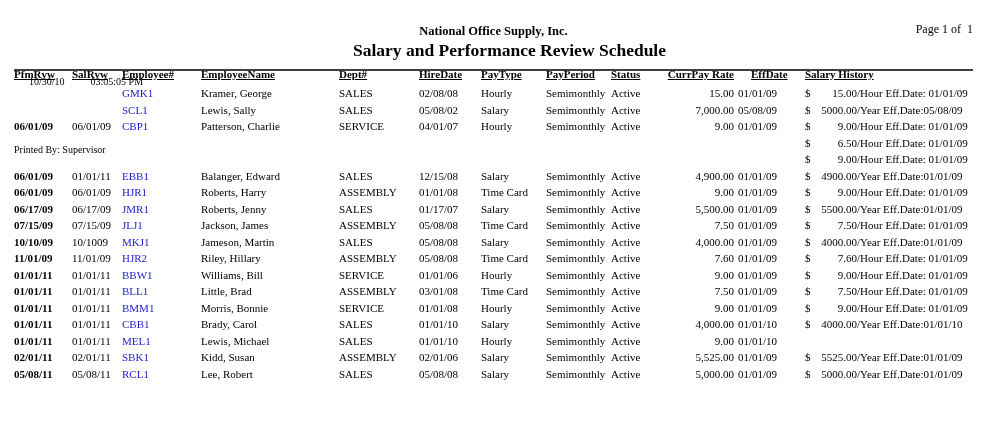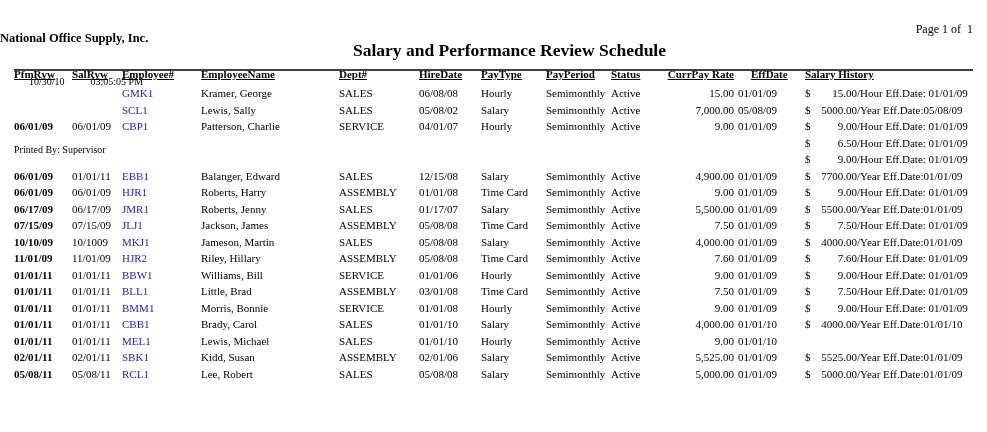--- a/index.html
+++ b/index.html
@@ -4,21 +4,21 @@
 <style>
   html,body{margin:0;padding:0;background:#fff;}
   .report-page{
     position:relative;width:987px;height:432px;background:#ffffff;
     font-family:"Liberation Serif","DejaVu Serif",serif;
     font-size:11px;color:#000;overflow:hidden;
   }
   
   .meta-left{position:absolute;left:14px;top:22px;font-size:10px;line-height:17px;white-space:pre;}
   .meta-left .t{margin-left:26px;}
-  .company{position:absolute;left:0;top:31px;width:100%;font-weight:bold;font-size:12.5px;}
+  .company{position:absolute;left:0;top:24px;width:100%;text-align:center;font-weight:bold;font-size:12.5px;}
   .report-title{position:absolute;left:16px;top:40px;width:100%;text-align:center;font-weight:bold;font-size:17.5px;}
   .page-label{position:absolute;right:14px;top:22px;font-size:12px;white-space:pre;}
   .header-rule{position:absolute;left:14px;top:69px;width:959px;border-top:2px solid #3f3f3f;}
   
   .report-table{position:absolute;left:14px;top:66px;width:959px;}
   .trow{display:flex;align-items:flex-start;line-height:16.5px;}
   .trow.head{font-weight:bold;margin-bottom:2px;line-height:17px;}
   .trow.head .hlabel{text-decoration:underline;}
   .trow.head .c-eff{padding-left:14px;}
   .cell{flex:none;white-space:pre;overflow:visible;box-sizing:border-box;}
@@ -73,21 +73,21 @@
         <div class="cell c-rate"><span class="hlabel">CurrPay Rate</span></div>
         <div class="cell c-eff"><span class="hlabel">EffDate</span></div>
         <div class="cell c-hist"><span class="hlabel">Salary History</span></div>
       </div>
       <div class="trow">
         <div class="cell c-pfm"></div>
         <div class="cell c-sal"></div>
         <div class="cell c-emp emp-link" style="color: rgb(34, 34, 204);">GMK1</div>
         <div class="cell c-name">Kramer, George</div>
         <div class="cell c-dept">SALES</div>
-        <div class="cell c-hire">06/08/08</div>
+        <div class="cell c-hire">02/08/08</div>
         <div class="cell c-ptype">Hourly</div>
         <div class="cell c-pperiod">Semimonthly</div>
         <div class="cell c-status">Active</div>
         <div class="cell c-rate">15.00</div>
         <div class="cell c-eff">01/01/09</div>
         <div class="cell c-hist"><div class="hist-line"><span class="h-cur">$</span><span class="h-amt">15.00</span><span class="h-rest">/Hour Eff.Date: 01/01/09</span></div></div>
       </div>
       <div class="trow">
         <div class="cell c-pfm"></div>
         <div class="cell c-sal"></div>
@@ -121,21 +121,21 @@
         <div class="cell c-sal">01/01/11</div>
         <div class="cell c-emp emp-link" style="color: rgb(34, 34, 204);">EBB1</div>
         <div class="cell c-name">Balanger, Edward</div>
         <div class="cell c-dept">SALES</div>
         <div class="cell c-hire">12/15/08</div>
         <div class="cell c-ptype">Salary</div>
         <div class="cell c-pperiod">Semimonthly</div>
         <div class="cell c-status">Active</div>
         <div class="cell c-rate">4,900.00</div>
         <div class="cell c-eff">01/01/09</div>
-        <div class="cell c-hist"><div class="hist-line"><span class="h-cur">$</span><span class="h-amt">7700.00</span><span class="h-rest">/Year Eff.Date:01/01/09</span></div></div>
+        <div class="cell c-hist"><div class="hist-line"><span class="h-cur">$</span><span class="h-amt">4900.00</span><span class="h-rest">/Year Eff.Date:01/01/09</span></div></div>
       </div>
       <div class="trow">
         <div class="cell c-pfm">06/01/09</div>
         <div class="cell c-sal">06/01/09</div>
         <div class="cell c-emp emp-link" style="color: rgb(34, 34, 204);">HJR1</div>
         <div class="cell c-name">Roberts, Harry</div>
         <div class="cell c-dept">ASSEMBLY</div>
         <div class="cell c-hire">01/01/08</div>
         <div class="cell c-ptype">Time Card</div>
         <div class="cell c-pperiod">Semimonthly</div>

